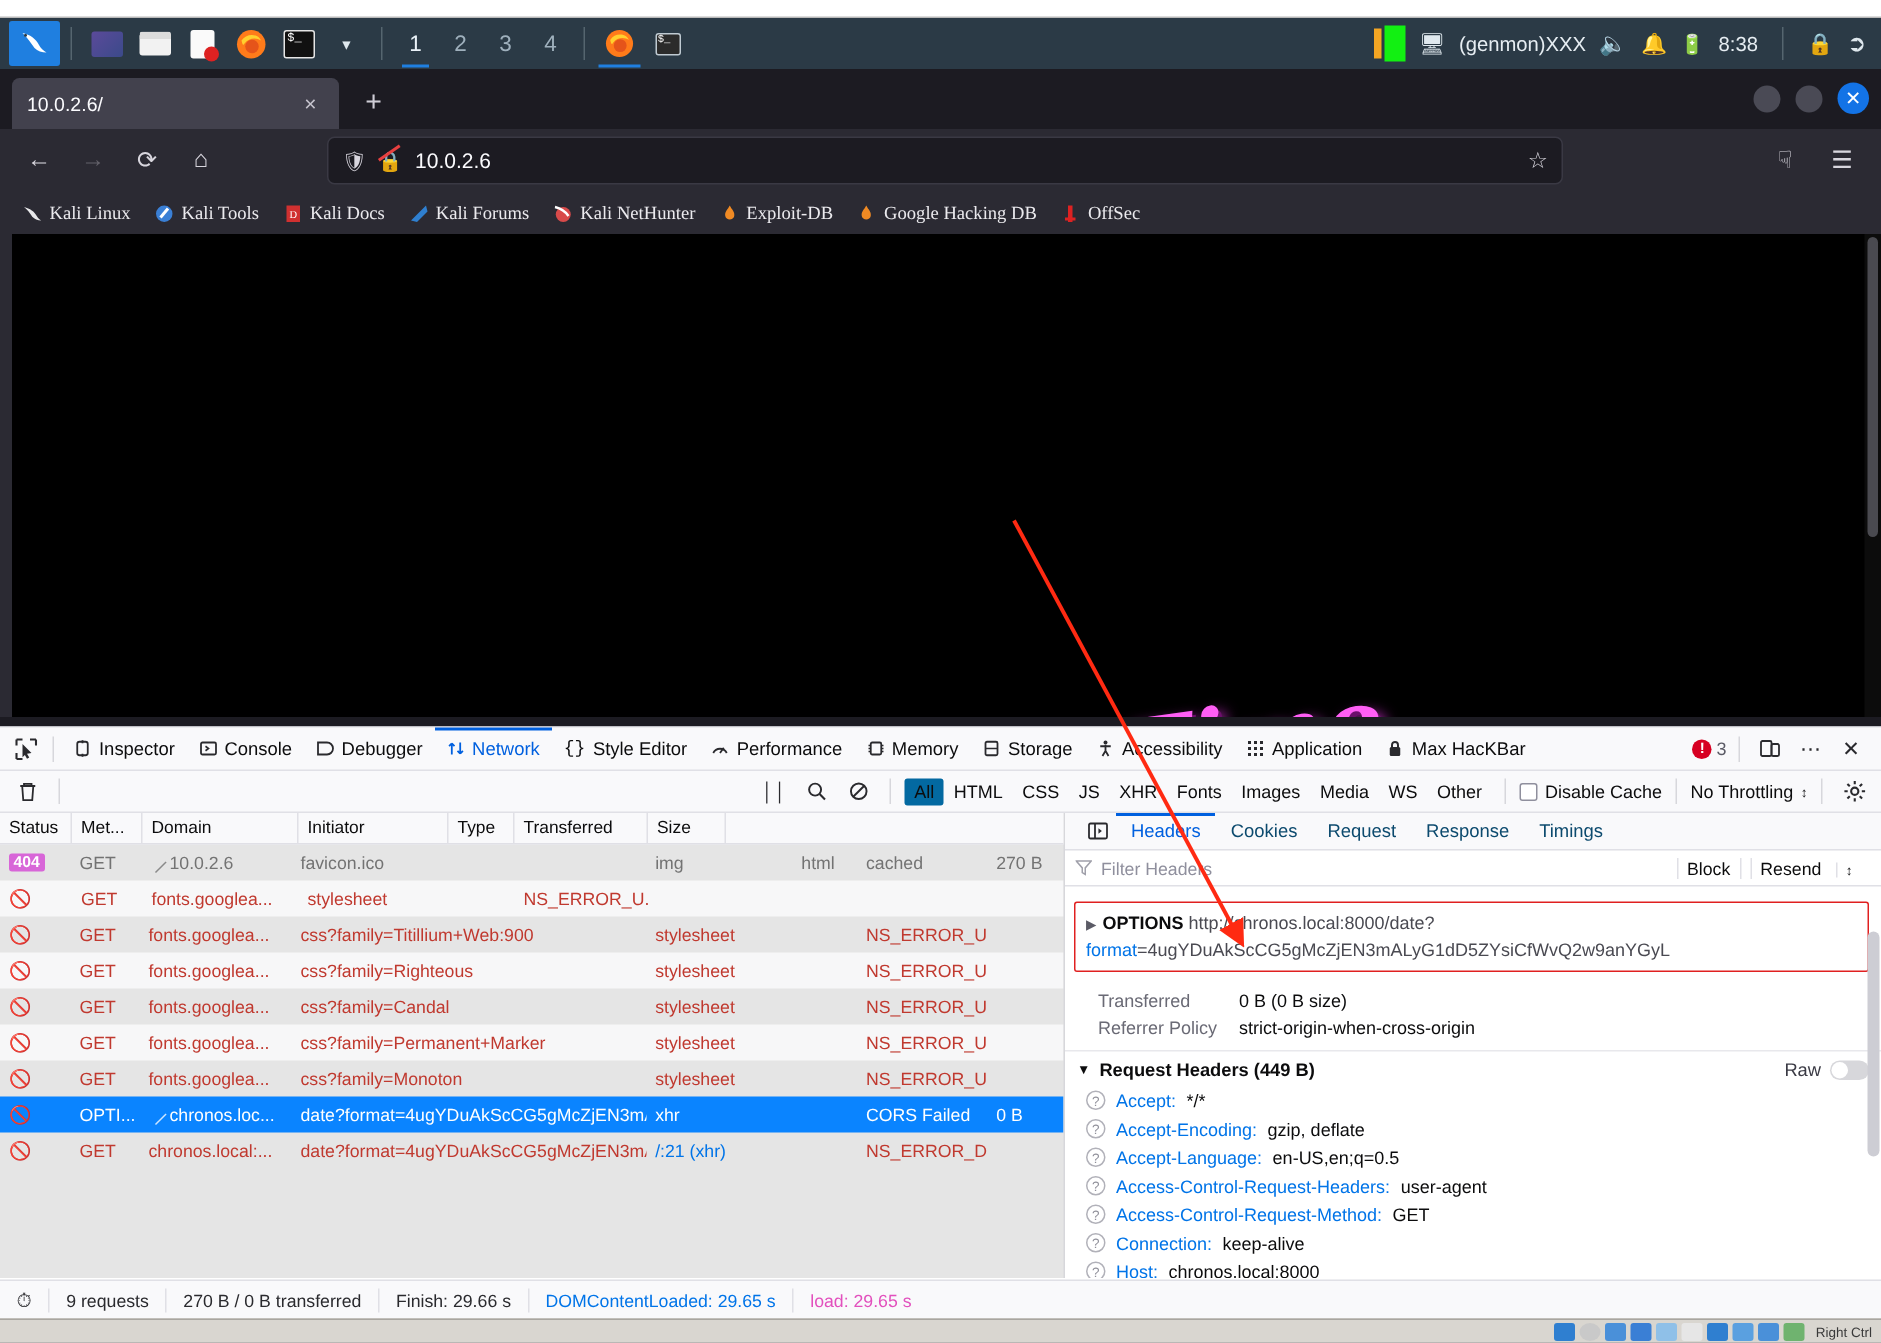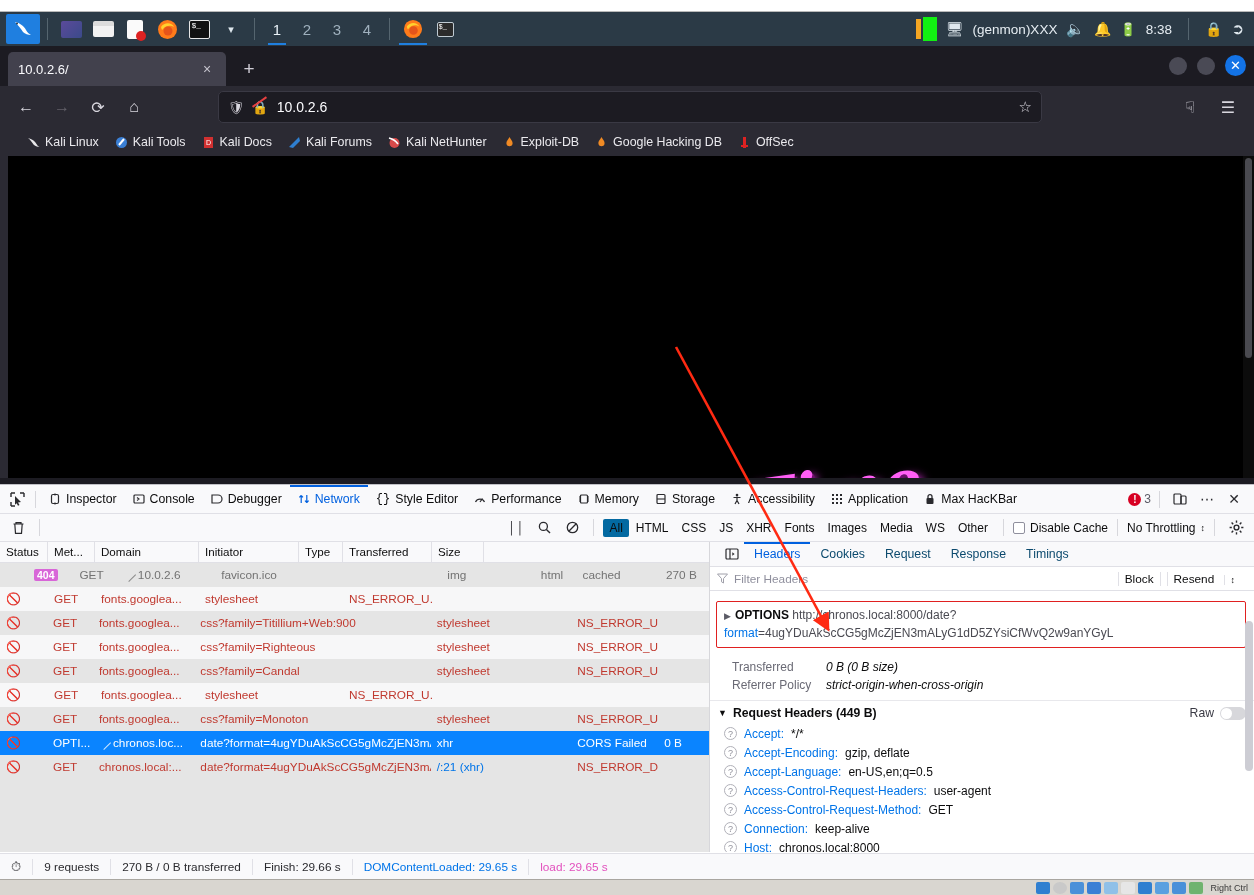--- a/index.html
+++ b/index.html
@@ -63,21 +63,21 @@
   .nav-btn { width:32px; height:32px; border-radius:4px; display:flex;
     align-items:center; justify-content:center; color:#d8d6de; font-size:16px; }
   .nav-btn.dim { color:#63616a; }
   .urlbar { flex:1; max-width:824px; height:32px; margin:0 auto;
     background:#1c1b22; border:1px solid #3a3944; border-radius:5px;
     display:flex; align-items:center; padding:0 9px; gap:8px; }
   .urlbar .u-text { flex:1; color:#fbfbfe; font-size:14px; }
   .nav-right { margin-left:auto; display:flex; gap:6px; }
 
   .ff-bookmarks { height:28px; background:#2b2a33; display:flex;
-    align-items:center; padding:0 20px; gap:2px; }
+    align-items:center; padding:0 8px; gap:2px;font-family:Liberation Serif, serif; }
   .bm { display:flex; align-items:center; gap:5px; padding:3px 7px;
     border-radius:3px; color:#ebeaee; font-size:12.4px; white-space:nowrap; }
 
   
   .viewport { position:relative; height:322px; background:#000; overflow:hidden; }
   .page-title { position:absolute; left:135px; top:398px; transform:rotate(-8deg);
     transform-origin:left center; font-family:"DejaVu Serif", serif;
     font-style:italic; font-weight:bold; font-size:62px; color:#ff5ef5;
     text-shadow:2px 3px 0 #6b0f6b, 4px 5px 9px #c22bc2; white-space:nowrap; }
   .vp-scroll { position:absolute; right:0; top:0; width:11px; height:322px;
@@ -136,21 +136,21 @@
   .nl-rows { flex:1; overflow:hidden; }
   .nl-row { display:flex; height:24px; font-size:11.8px; align-items:center;
     color:#c0392f; }
   .nl-row.alt { background:#f7f7f8; }
   .nl-row.sel { background:#0a84ff; color:#fff; }
   .nl-row > div { padding:0 6px; white-space:nowrap; overflow:hidden;
     display:flex; align-items:center; gap:4px; height:24px; }
   .c-status{width:48px;} .c-met{width:47px;} .c-dom{width:104px;}
   .c-file{width:243px;} .c-init{width:100px;} .c-type{width:44px;}
   .c-tr{width:89px;} .c-size{width:52px;}
-  .nl-row.ok { color:#737373;margin-left:28px; }
+  .nl-row.ok { color:#737373; }
   .badge404 { background:#d866d8; color:#fff; border-radius:2px;
     padding:0 3px; font-size:10.5px; font-weight:bold; }
   .noentry { color:#d70022; font-size:12px; }
   .nl-row.sel .noentry { color:#fff; }
 
   .det { flex:1; display:flex; flex-direction:column; background:#fff;
     position:relative; }
   .det-tabs { height:25px; background:#f9f9fb; border-bottom:1px solid #e0e0e6;
     display:flex; align-items:center; padding-left:10px; }
   .det-tog { width:24px; height:24px; display:flex; align-items:center;
@@ -168,21 +168,21 @@
   .df-right span { padding:0 6px; border-left:1px solid #e0e0e6; }
   .det-scroll { flex:1; overflow:hidden; position:relative; padding:8px 0 0 0; }
   .url-box { margin:2px 8px 0 6px; border:1.6px solid #e02020; border-radius:2px;
     padding:5px 7px; font-size:12px; color:#0c0c0d; line-height:17px; }
   .url-box .twisty { color:#5b5b66; font-size:9px; margin-right:4px; }
   .url-box b { font-weight:bold; }
   .url-box .gray { color:#4a4a52; }
   .url-box .blue { color:#0074e8; }
   .kv { display:flex; font-size:12px; padding:2px 0 2px 22px; }
   .kv .k { width:94px; color:#6a6a75; }
-  .kv .v { color:#0c0c0d;font-style:italic; }
+  .kv .v { color:#0c0c0d; }
   .sec-head { display:flex; align-items:center; gap:6px; font-size:12.2px;
     font-weight:bold; color:#0c0c0d; padding:5px 8px 4px 8px;
     border-top:1px solid #e8e8ec; margin-top:6px; }
   .raw { margin-left:auto; display:flex; align-items:center; gap:6px;
     font-weight:normal; color:#3a3a44; }
   .toggle { width:26px; height:13px; border-radius:7px; background:#d7d7db;
     position:relative; }
   .toggle i { position:absolute; left:1px; top:1px; width:11px; height:11px;
     border-radius:50%; background:#fff; }
   .hdr-row { display:flex; align-items:center; gap:7px; font-size:12px;
@@ -700,20 +700,23 @@
             <div class="nl-row alt">
               <div class="c-status">
                 <span class="noentry">🚫</span>
               </div>
               <div class="c-met">
                 <span>GET</span>
               </div>
               <div class="c-dom">
                 <span>fonts.googlea...</span>
               </div>
+              <div class="c-file">
+                <span>css?family=Permanent+Marker</span>
+              </div>
               <div class="c-init">
                 <span>stylesheet</span>
               </div>
               <div class="c-type">
                 <span></span>
               </div>
               <div class="c-tr">
                 <span>NS_ERROR_U...</span>
               </div>
               <div class="c-size">

